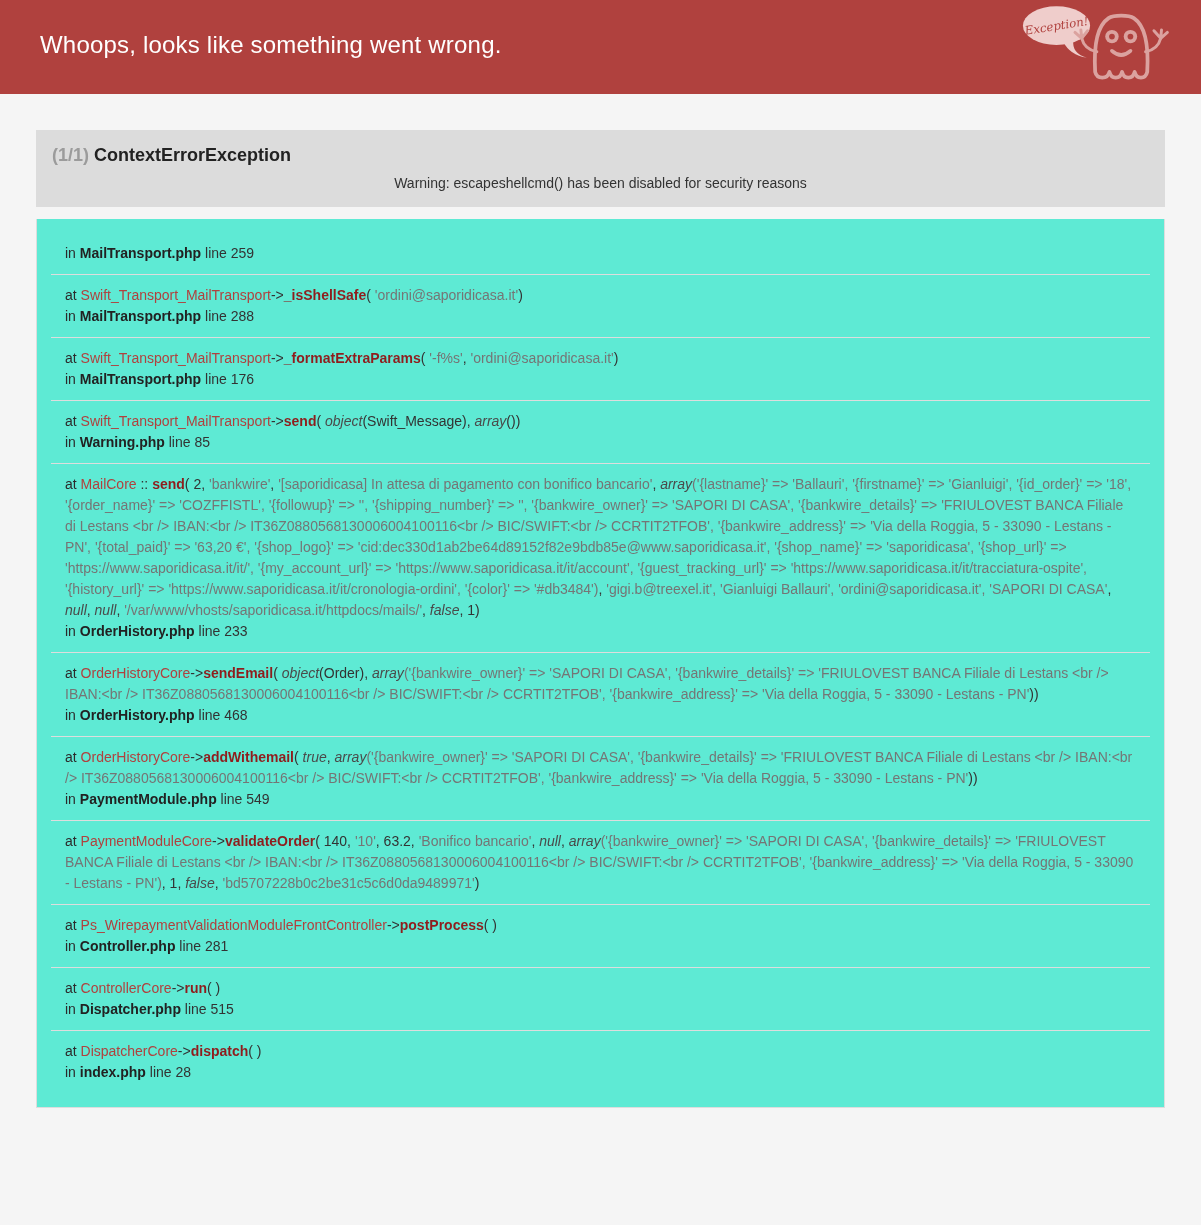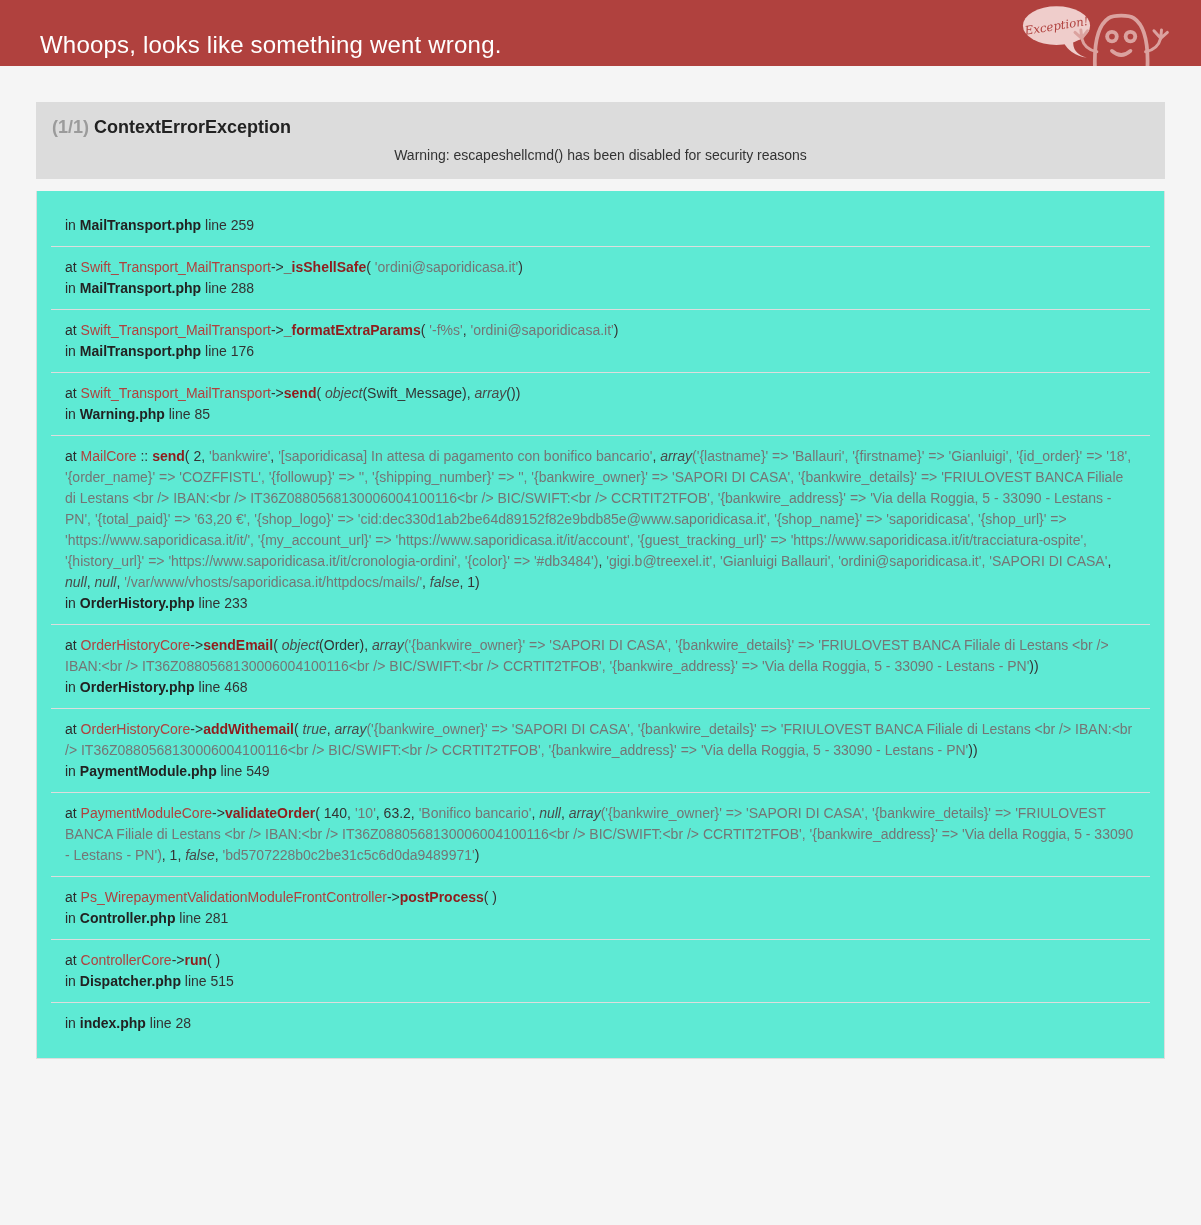--- a/index.html
+++ b/index.html
@@ -7,21 +7,21 @@
   body {
     width: 1201px;
     min-height: 1225px;
     background: #f5f5f5;
     font-family: "Liberation Sans", sans-serif;
     color: #333;
   }
   
   .hdr {
     position: relative;
-    height: 66px;
+    height: 94px;
     background: #b0413e;
     overflow: hidden;
   }
   .hdr h1 {
     margin: 0;
     padding: 31px 0 0 40px;
     font-size: 24px;
     font-weight: normal;
     color: #ffffff;
     letter-spacing: 0.2px;
@@ -155,16 +155,17 @@
   </li>
       <li class="trace-entry">
     <div class="call-line"><span class="at">at</span> <span class="cls">Ps_WirepaymentValidationModuleFrontController</span><span class="op">-&gt;</span><strong class="method">postProcess</strong><span class="args"><span class="seg-plain">( )</span></span></div>
     <div class="loc-line"><span class="in">in</span> <strong class="file">Controller.php</strong> <span class="line">line 281</span></div>
   </li>
       <li class="trace-entry">
     <div class="call-line"><span class="at">at</span> <span class="cls">ControllerCore</span><span class="op">-&gt;</span><strong class="method">run</strong><span class="args"><span class="seg-plain">( )</span></span></div>
     <div class="loc-line"><span class="in">in</span> <strong class="file">Dispatcher.php</strong> <span class="line">line 515</span></div>
   </li>
       <li class="trace-entry">
+    <div class="call-line"><span class="at">at</span> <span class="cls">DispatcherCore</span><span class="op">-&gt;</span><strong class="method">dispatch</strong><span class="args"><span class="seg-plain">( )</span></span></div>
     <div class="loc-line"><span class="in">in</span> <strong class="file">index.php</strong> <span class="line">line 28</span></div>
   </li>
     </ol>
 </main>
 
 </body></html>

